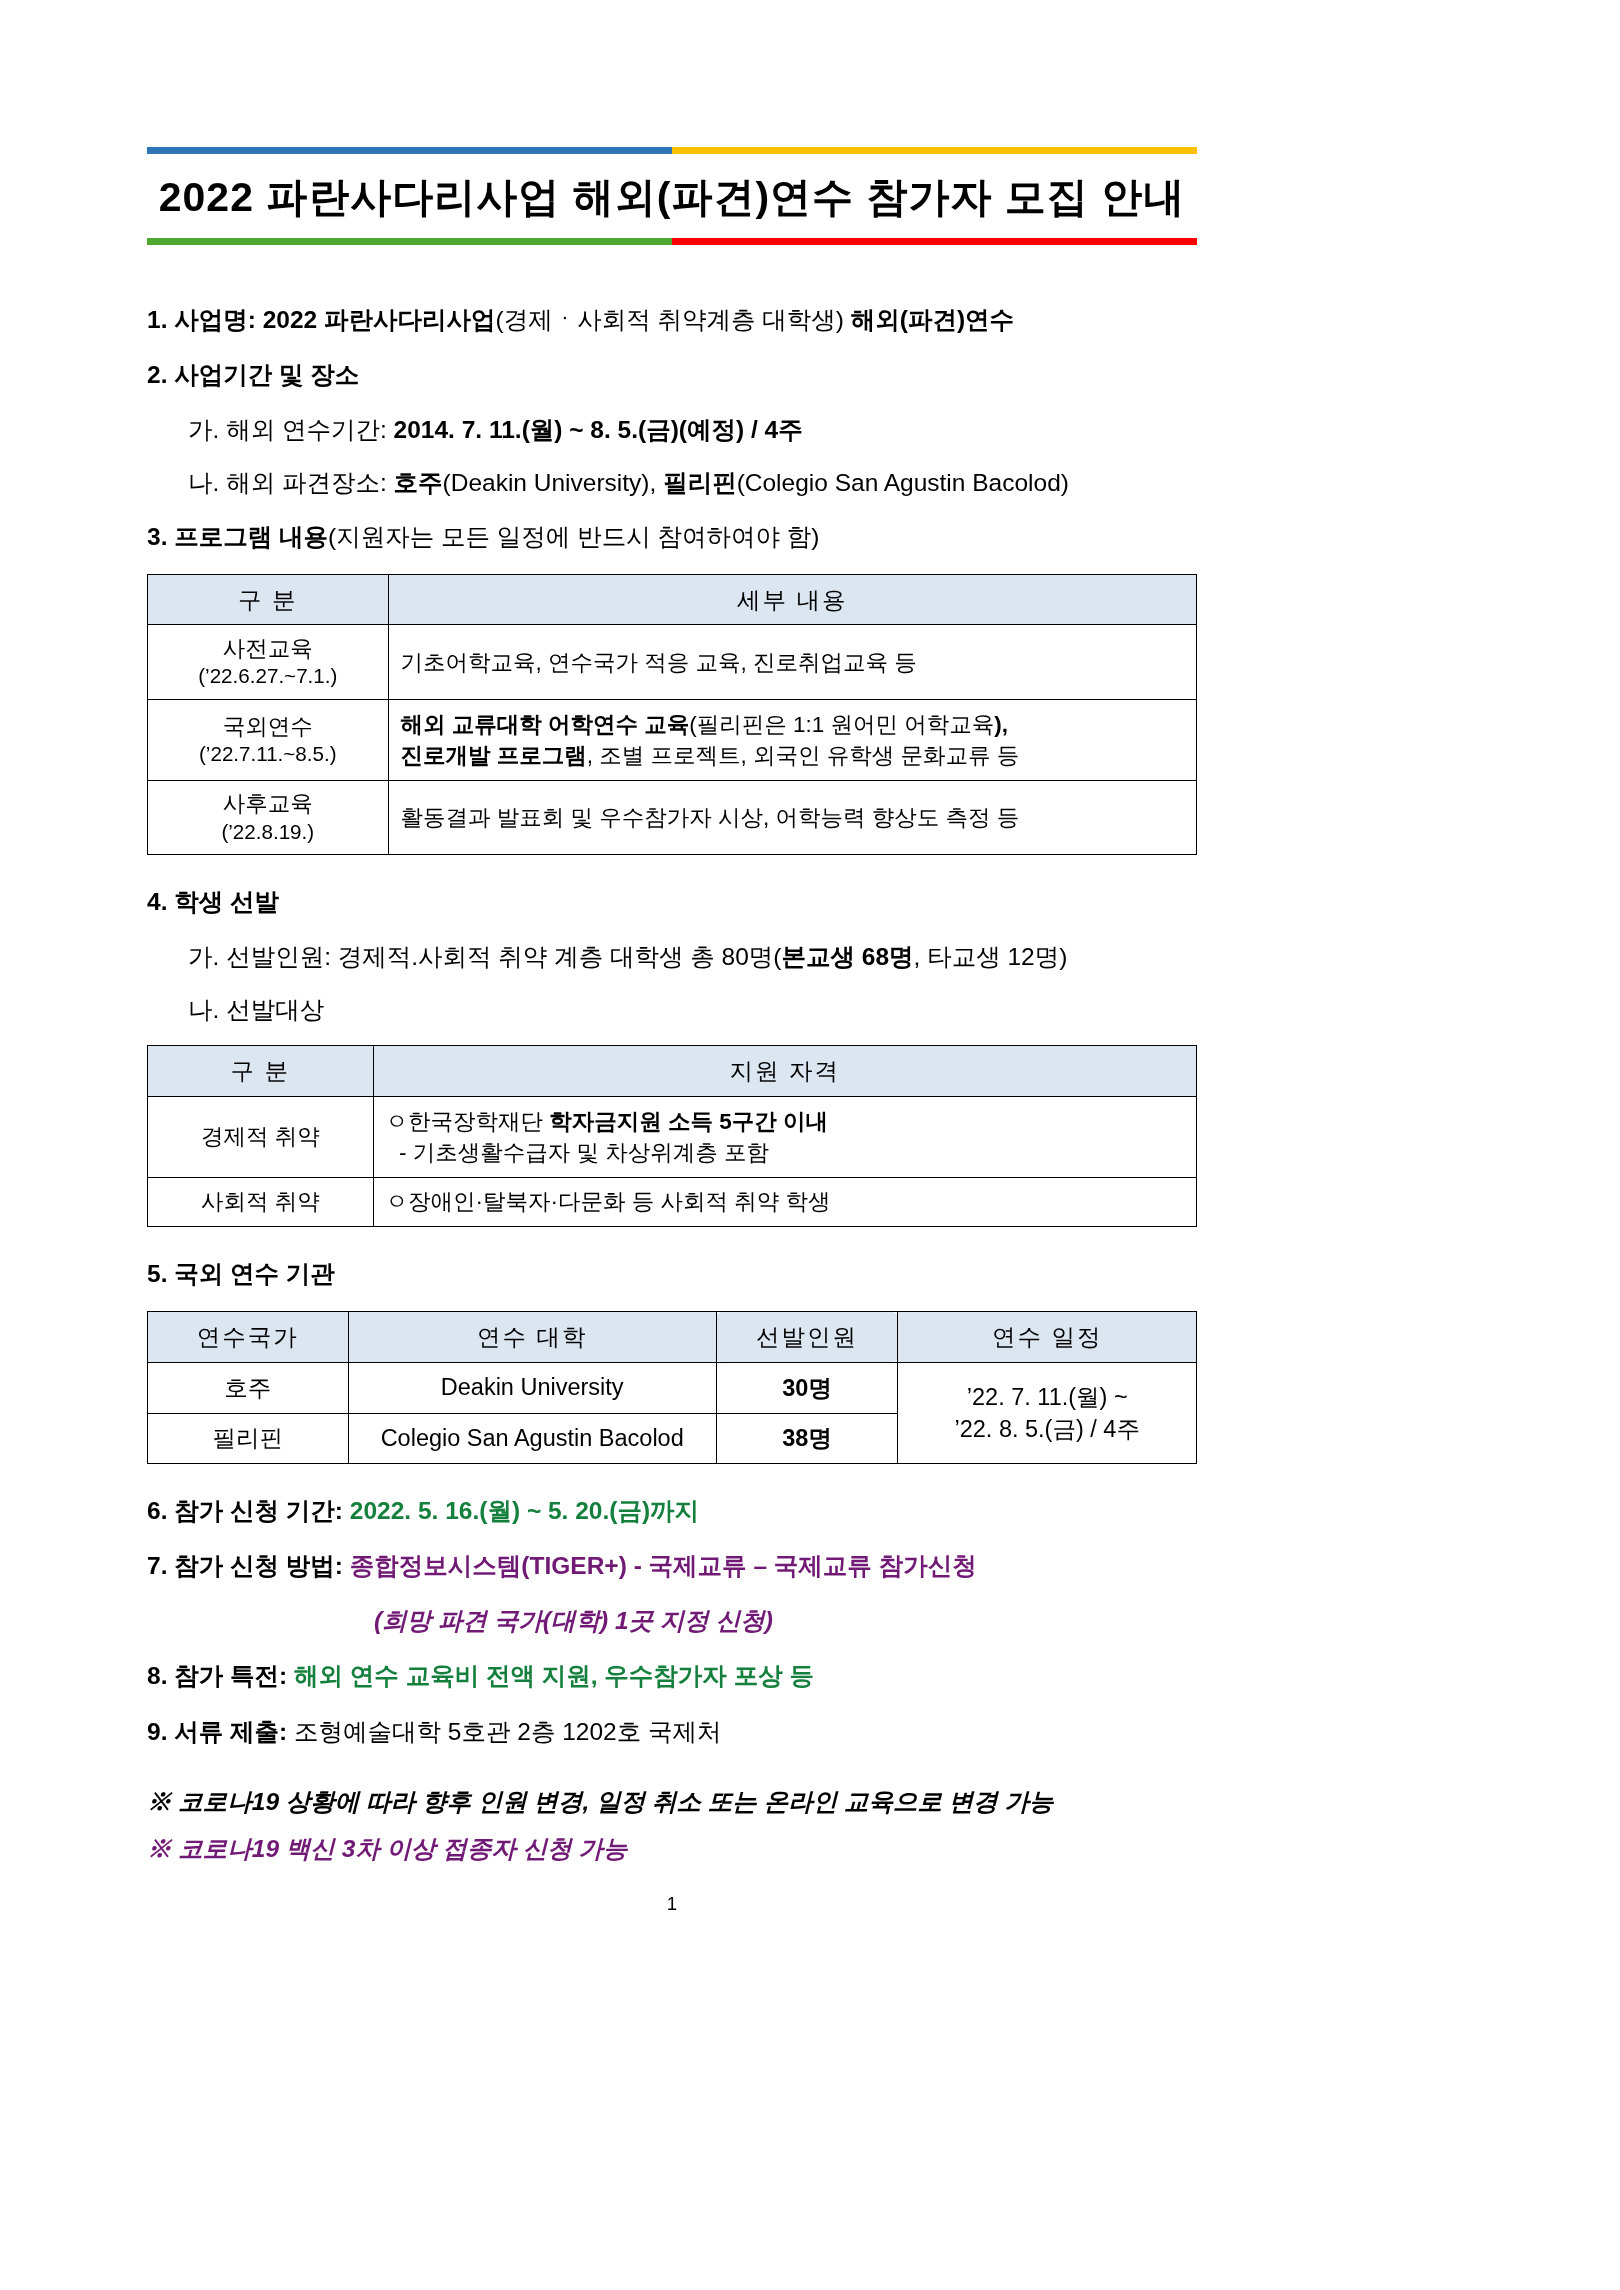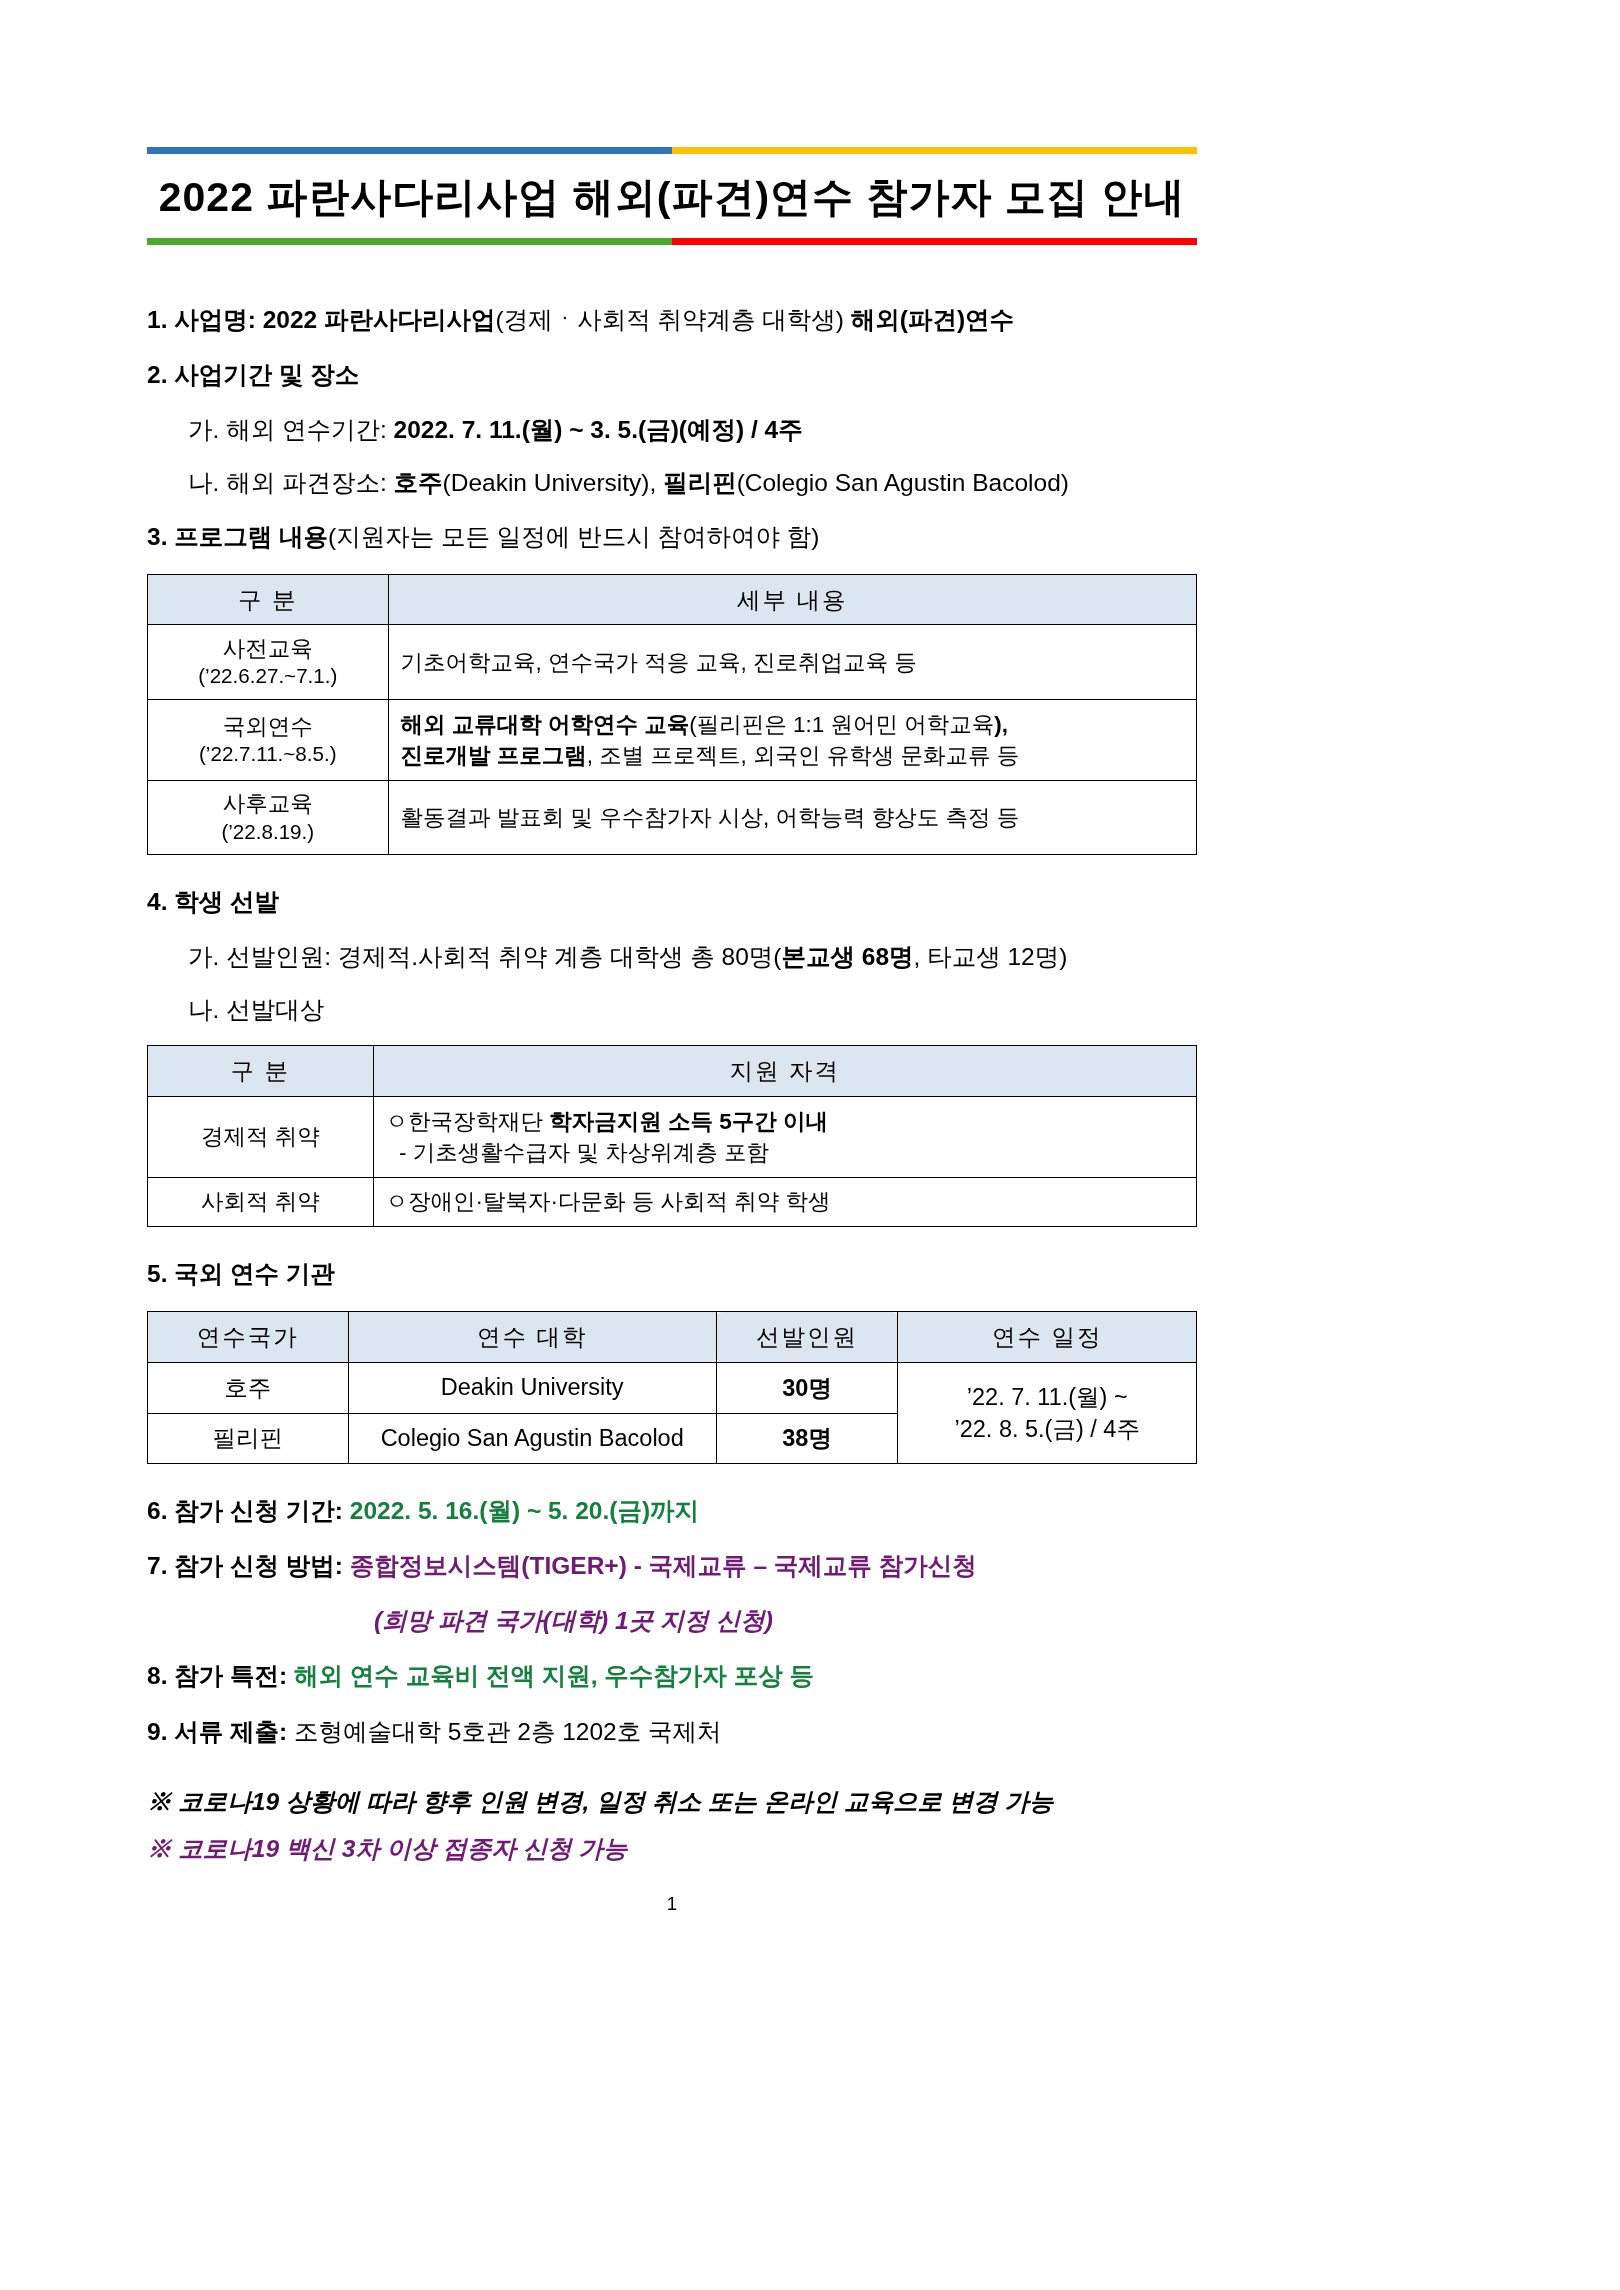--- a/index.html
+++ b/index.html
@@ -143,21 +143,21 @@
     <span>해외(파견)연수</span>
   </p>
 
   <p class="item">
     <span>2.</span>
     <span>사업기간 및 장소</span>
   </p>
   <p class="sub">
     <span>가.</span>
     <span>해외 연수기간:</span>
-    <span class="b">2022. 7. 11.(월) ~ 3. 5.(금)(예정) / 4주</span>
+    <span class="b">2014. 7. 11.(월) ~ 8. 5.(금)(예정) / 4주</span>
   </p>
   <p class="sub">
     <span>나.</span>
     <span>해외 파견장소:</span>
     <span class="b">호주</span><span>(Deakin University),</span>
     <span class="b">필리핀</span><span>(Colegio San Agustin Bacolod)</span>
   </p>
 
   <p class="item">
     <span>3.</span>

